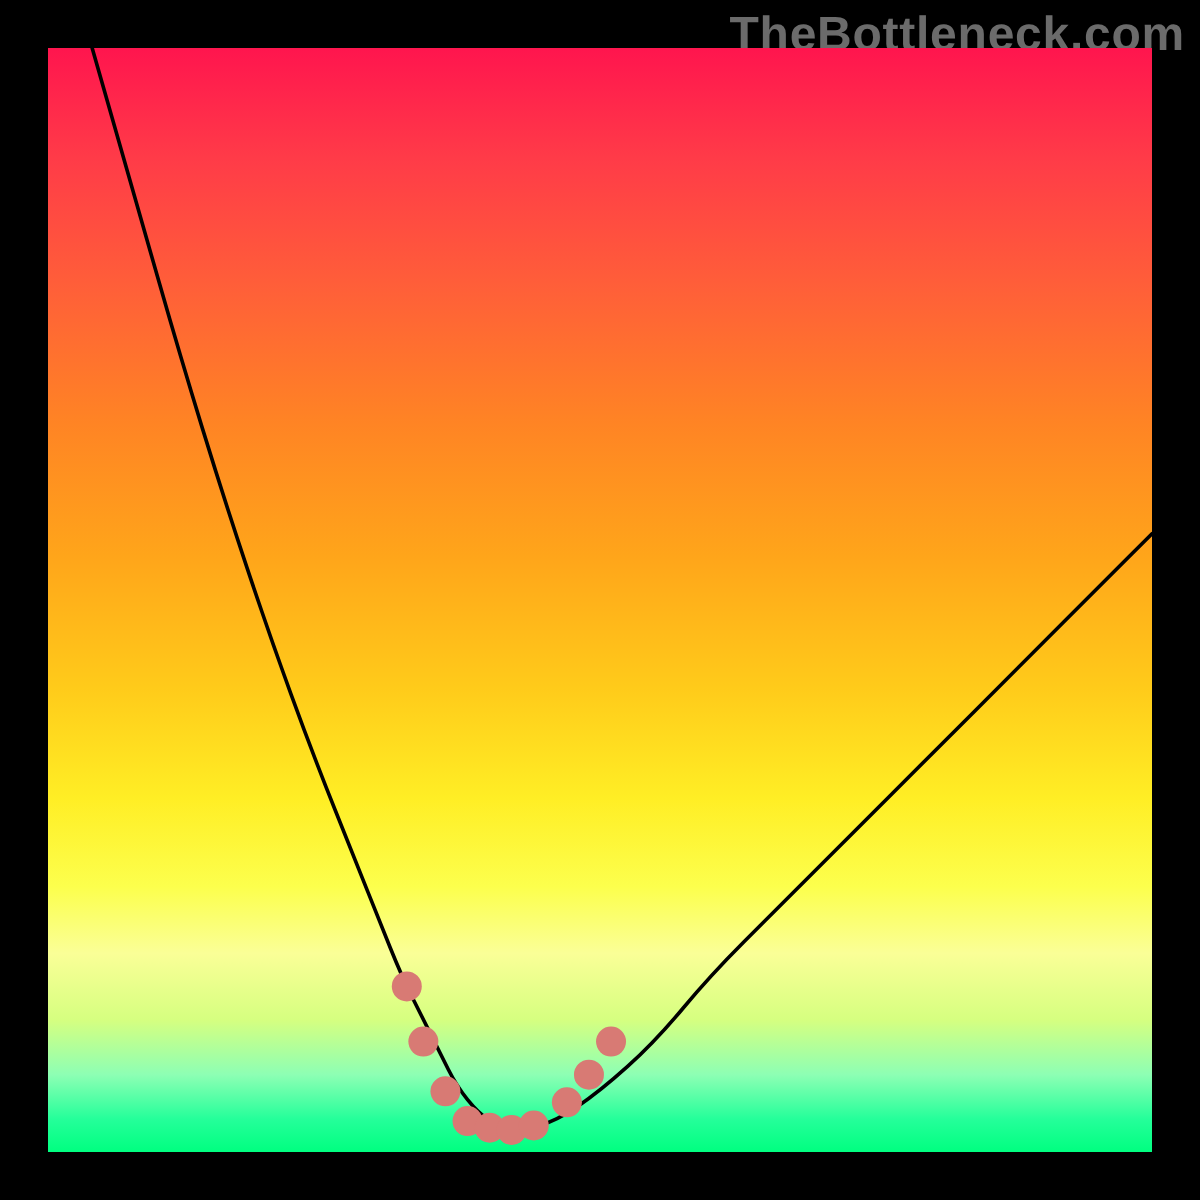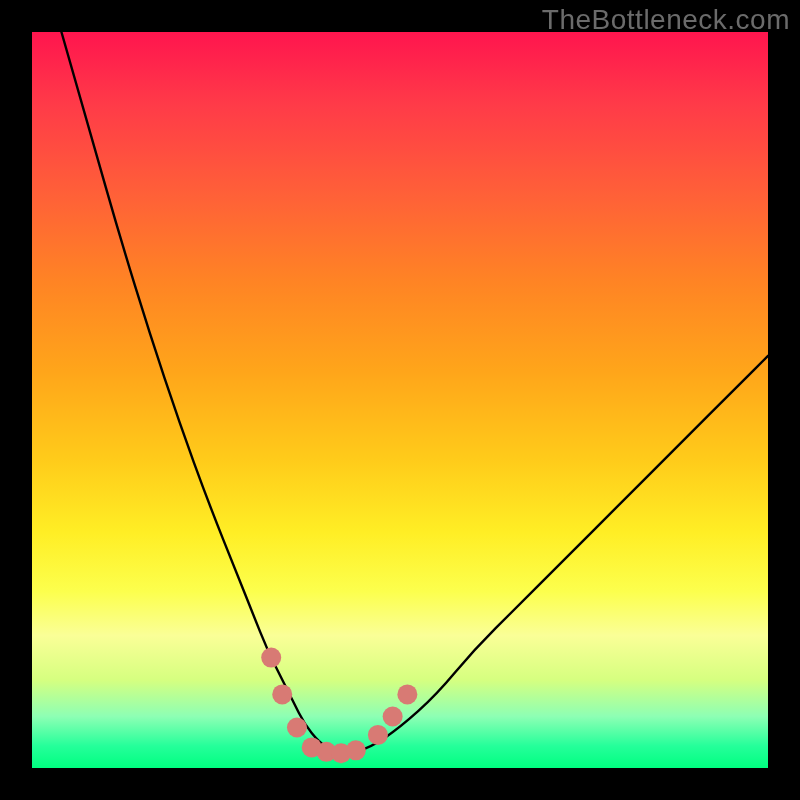--- a/index.html
+++ b/index.html
@@ -46,23 +46,23 @@
     top: 0;
     width: 100%;
     height: 100%;
     overflow: visible;
   }
   .watermark {
     position: absolute;
     top: 4px;
     right: 10px;
     color: #6b6b6b;
-    font-size: 28px;
+    font-size: 32px;
     letter-spacing: 0.5px;
-    font-weight: 400;
+    font-weight: 700;
     user-select: none;
   }
 </style>
 </head>
 <body>
 
 <div class="frame">
   <div class="watermark">TheBottleneck.com</div>
 
   <div class="plot-area">

